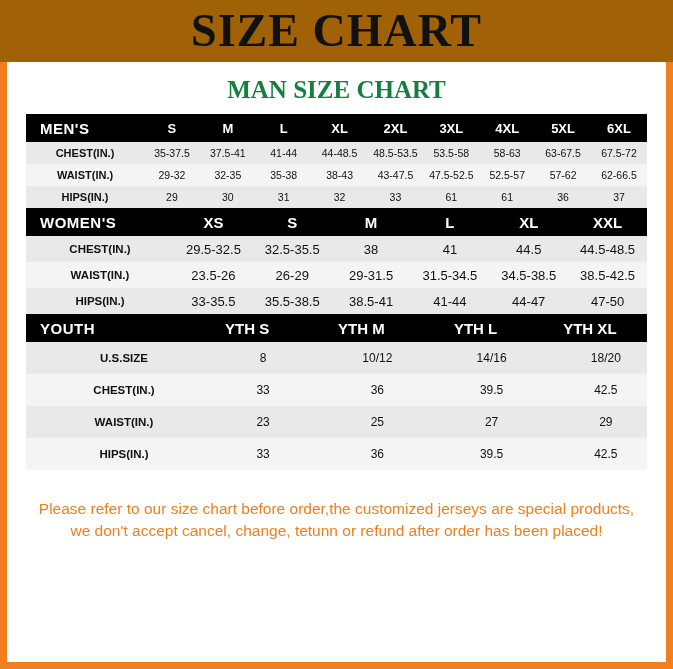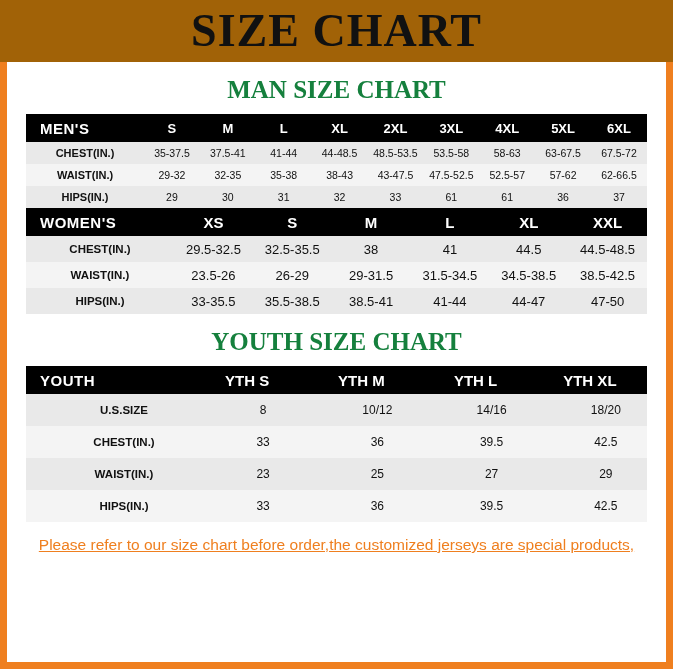--- a/index.html
+++ b/index.html
@@ -89,28 +89,27 @@
   .men-table td.rowlabel { font-size: 11px; }
   
   .women-table thead th { font-size: 15px; }
   .women-table thead th.corner { font-size: 15px; }
   .women-table td { font-size: 13px; height: 26px; }
   
   .youth-table thead th { font-size: 15px; }
   .youth-table td { font-size: 12px; height: 32px; padding-left: 32px; }
   
   .footer-note {
-    margin: 12px auto 0 auto;
+    margin: 28px auto 0 auto;
     width: 640px;
     text-align: center;
     color: #ef7f1f;
     font-size: 15.5px;
     line-height: 1.45;
     font-family: "Liberation Sans", sans-serif;
-    text-decoration: underline;
   }
   .footer-note div { white-space: nowrap; }
   .bottom-bar {
     position: absolute;
     left: -7px;
     right: -7px;
     bottom: 0;
     height: 7px;
     background: #ef7f1f;
   }
@@ -216,21 +215,20 @@
         <td>33-35.5</td>
         <td>35.5-38.5</td>
         <td>38.5-41</td>
         <td>41-44</td>
         <td>44-47</td>
         <td>47-50</td>
       </tr>
     </tbody>
   </table>
 
-  <div class="section-title">YOUTH SIZE CHART</div>
   <table class="youth-table">
     <thead>
       <tr>
         <th class="corner" style="width:150px">YOUTH</th>
         <th>YTH S</th>
         <th>YTH M</th>
         <th>YTH L</th>
         <th>YTH XL</th>
       </tr>
     </thead>
@@ -261,16 +259,17 @@
         <td>33</td>
         <td>36</td>
         <td>39.5</td>
         <td>42.5</td>
       </tr>
     </tbody>
   </table>
 
   <div class="footer-note">
     <div>Please refer to our size chart before order,the customized jerseys are special products,</div>
+    <div>we don't accept cancel, change, tetunn or refund after order has been placed!</div>
   </div>
 
   <div class="bottom-bar"></div>
 </div>
 
 </body></html>

